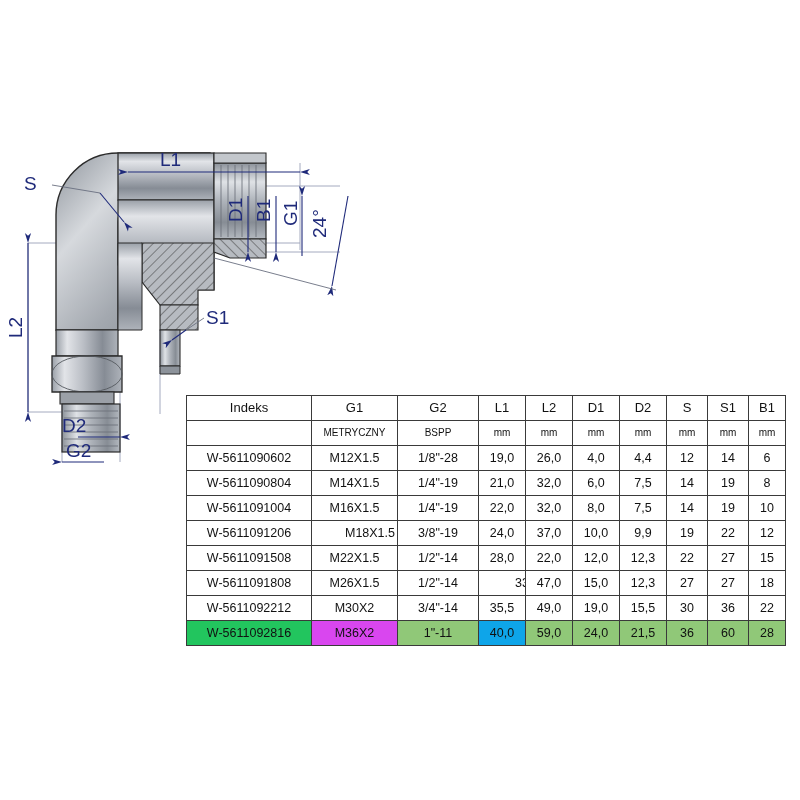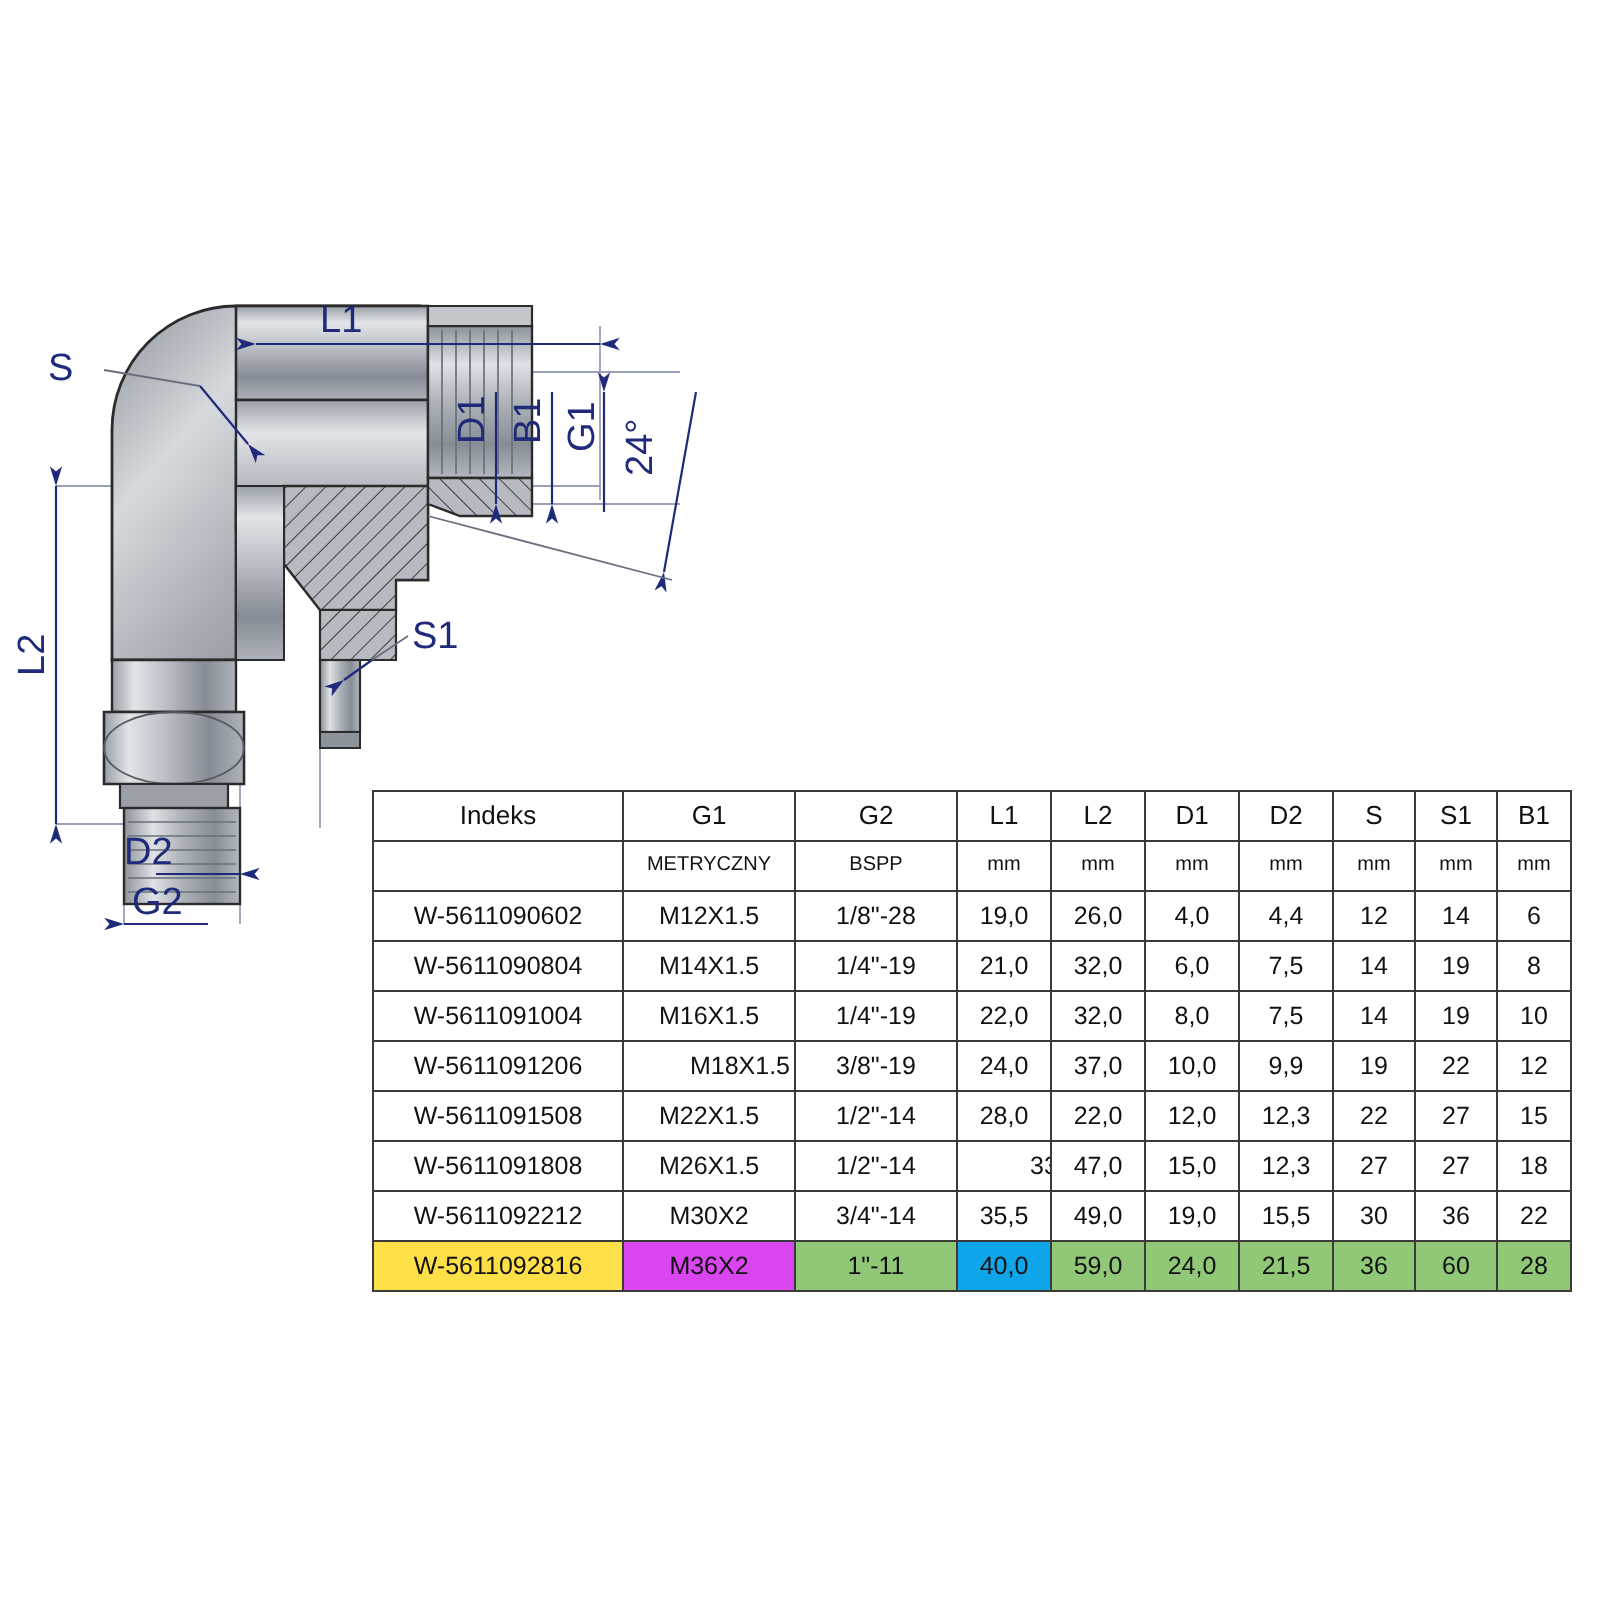--- a/index.html
+++ b/index.html
@@ -373,21 +373,21 @@
           <td style="border-color: rgb(58, 58, 58);">3/4"-14</td>
           <td style="border-color: rgb(58, 58, 58);">35,5</td>
           <td style="border-color: rgb(58, 58, 58);">49,0</td>
           <td style="border-color: rgb(58, 58, 58);">19,0</td>
           <td style="border-color: rgb(58, 58, 58);">15,5</td>
           <td style="border-color: rgb(58, 58, 58);">30</td>
           <td style="border-color: rgb(58, 58, 58);">36</td>
           <td style="border-color: rgb(58, 58, 58);">22</td>
         </tr>
         <tr class="highlight">
-          <td style="background: #fde047; border-color: rgb(58, 58, 58); text-align: center;">W-5611092816</td>
+          <td style="background: #22c55e; border-color: rgb(58, 58, 58); text-align: center;">W-5611092816</td>
           <td style="background: #d946ef; border-color: rgb(58, 58, 58);">M36X2</td>
           <td style="background: rgb(144, 200, 120); border-color: rgb(58, 58, 58);">1"-11</td>
           <td style="background: #0ea5e9; border-color: rgb(58, 58, 58);">40,0</td>
           <td style="background: rgb(144, 200, 120); border-color: rgb(58, 58, 58);">59,0</td>
           <td style="background: rgb(144, 200, 120); border-color: rgb(58, 58, 58);">24,0</td>
           <td style="background: rgb(144, 200, 120); border-color: rgb(58, 58, 58);">21,5</td>
           <td style="background: rgb(144, 200, 120); border-color: rgb(58, 58, 58);">36</td>
           <td style="background: rgb(144, 200, 120); border-color: rgb(58, 58, 58);">60</td>
           <td style="background: rgb(144, 200, 120); border-color: rgb(58, 58, 58);">28</td>
         </tr>

